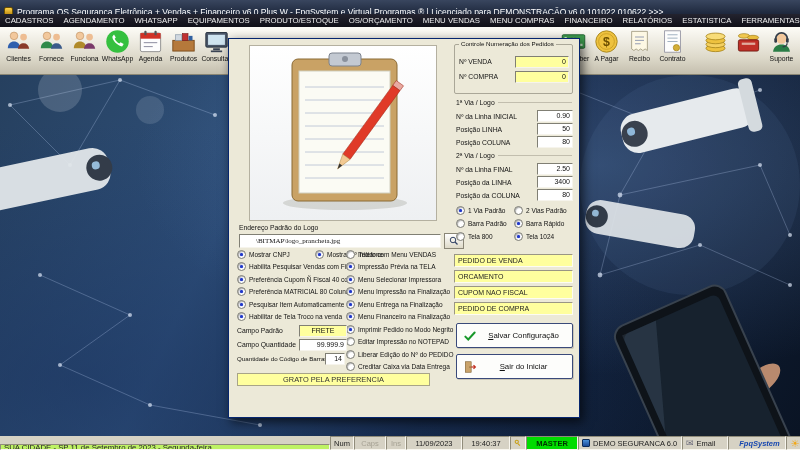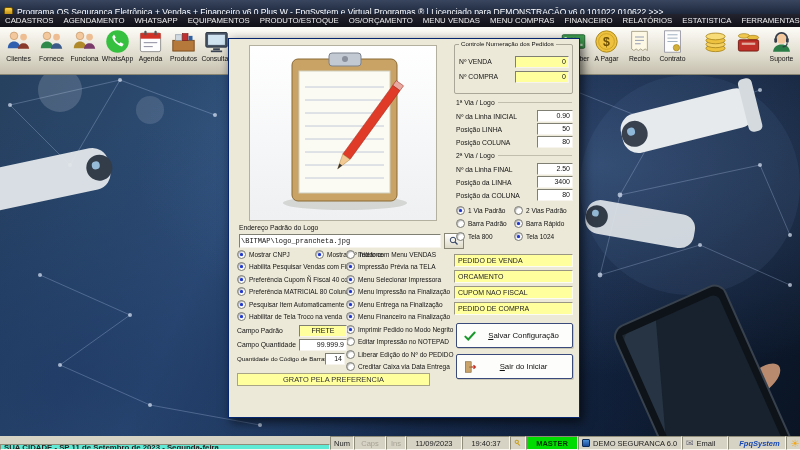--- a/index.html
+++ b/index.html
@@ -33,21 +33,21 @@
   .dlg-title{height:15px;background:linear-gradient(#52608a,#101a33);display:flex;align-items:center;color:#fff;font-size:8.3px;padding:0 3px;gap:4px;cursor:move;}
   .dlg-title .grow{flex:1;}
   .dlg-close{width:13px;height:12px;flex:none;background:linear-gradient(#ef9a8a,#c23a2a);border:1px solid #fff;border-radius:2px;color:#fff;font-size:8px;line-height:10px;text-align:center;cursor:pointer;font-weight:bold;}
   .dlg-body{position:relative;height:364px;font-size:7px;color:#111;}
 
   .img-panel{position:absolute;left:20px;top:6px;width:188px;height:176px;background:linear-gradient(#ffffff,#eef0f2);border:1px solid #b4b0a0;display:flex;align-items:center;justify-content:center;}
 
   .lbl{position:absolute;font-size:6.8px;white-space:nowrap;color:#111;}
   .fld{position:absolute;height:12px;background:#fff;border:1px solid;border-color:#807f74 #f6f4ec #f6f4ec #807f74;font-size:7px;line-height:10px;padding:0 2px;text-align:right;color:#111;cursor:text;}
   .yfld{background:#ffff9e;}
-  .logo-input{position:absolute;left:10px;top:195px;width:202px;height:14px;background:#fff;border:1px solid;border-color:#807f74 #f6f4ec #f6f4ec #807f74;font-size:7px;padding:0 1px;color:#111;font-family:Liberation Mono, monospace;}
+  .logo-input{position:absolute;left:10px;top:195px;width:202px;height:14px;background:#fff;border:1px solid;border-color:#807f74 #f6f4ec #f6f4ec #807f74;font-size:7px;padding:0 16px;color:#111;font-family:Liberation Serif, serif;}
   .logo-btn{position:absolute;left:215px;top:194px;width:20px;height:16px;background:linear-gradient(#ffffff,#dedac8);border:1px solid #8a8676;display:flex;align-items:center;justify-content:center;cursor:pointer;}
 
   .opt,.radio{position:absolute;display:flex;align-items:center;gap:3px;height:11px;cursor:pointer;}
   .olabel{font-size:6.5px;white-space:nowrap;}
   .dot{width:9px;height:9px;flex:none;border-radius:50%;background:#fff;border:1px solid #7a7a72;box-shadow:inset 1px 1px 1px rgba(0,0,0,.3);position:relative;}
   .dot.on::after{content:"";position:absolute;left:2px;top:2px;width:3px;height:3px;border-radius:50%;background:#2038c8;box-shadow:0 0 1px #2038c8;}
 
   .banner{position:absolute;left:8px;top:334px;width:193px;height:13px;background:#ffff9e;border:1px solid #a8a488;text-align:center;font-size:7.4px;font-weight:normal;line-height:11px;color:#333;}
 
   .gbox{position:absolute;left:225px;top:5px;width:119px;height:50px;border:1px solid #aaa798;border-radius:2px;}
@@ -57,21 +57,21 @@
 
   .docbtn{position:absolute;left:225px;width:119px;height:13px;background:#ffff9e;border:1px solid;border-color:#9a9684 #fdfcf2 #fdfcf2 #9a9684;font-size:7px;line-height:11px;padding:0 3px;color:#222;cursor:pointer;white-space:nowrap;}
   .cmdbtn{position:absolute;left:227px;width:117px;height:25px;background:#fdfdfb;border:1px solid #3a4a7a;border-radius:2px;display:flex;align-items:center;gap:4px;padding:0 6px;font-size:7.8px;cursor:pointer;box-shadow:1px 1px 0 #cac6b6;}
   .cmdbtn svg{width:14px;height:14px;flex:none;}
   .blabel{flex:1;text-align:center;display:block;}
   .blabel::first-letter{text-decoration:underline;}
 
   
   .statusbar{position:absolute;left:0;bottom:0;width:800px;height:14px;background:#d6d2c4;display:flex;align-items:stretch;font-size:7.5px;color:#222;z-index:3;}
   .sb-cell{border:1px solid;border-color:#908c7a #f8f6ee #f8f6ee #908c7a;display:flex;align-items:center;padding:0 3px;white-space:nowrap;overflow:hidden;gap:3px;flex:none;}
-  .sb-loc{width:330px;background:#5eead4;font-weight:bold;font-size:7.8px;margin-top:8px;}
+  .sb-loc{width:330px;background:#bef264;font-weight:normal;font-size:7.8px;margin-top:8px;}
   .sb-num{width:24px;justify-content:center;}
   .sb-dim{color:#a6a294;justify-content:center;}
   .sb-caps{width:32px;}
   .sb-ins{width:20px;}
   .sb-date{width:56px;justify-content:center;}
   .sb-time{width:48px;justify-content:center;}
   .sb-key{width:16px;justify-content:center;}
   .sb-master{width:52px;background:#00dc00;font-weight:bold;justify-content:center;color:#003300;}
   .sb-demo{width:104px;}
   .sb-email{width:46px;cursor:pointer;}

